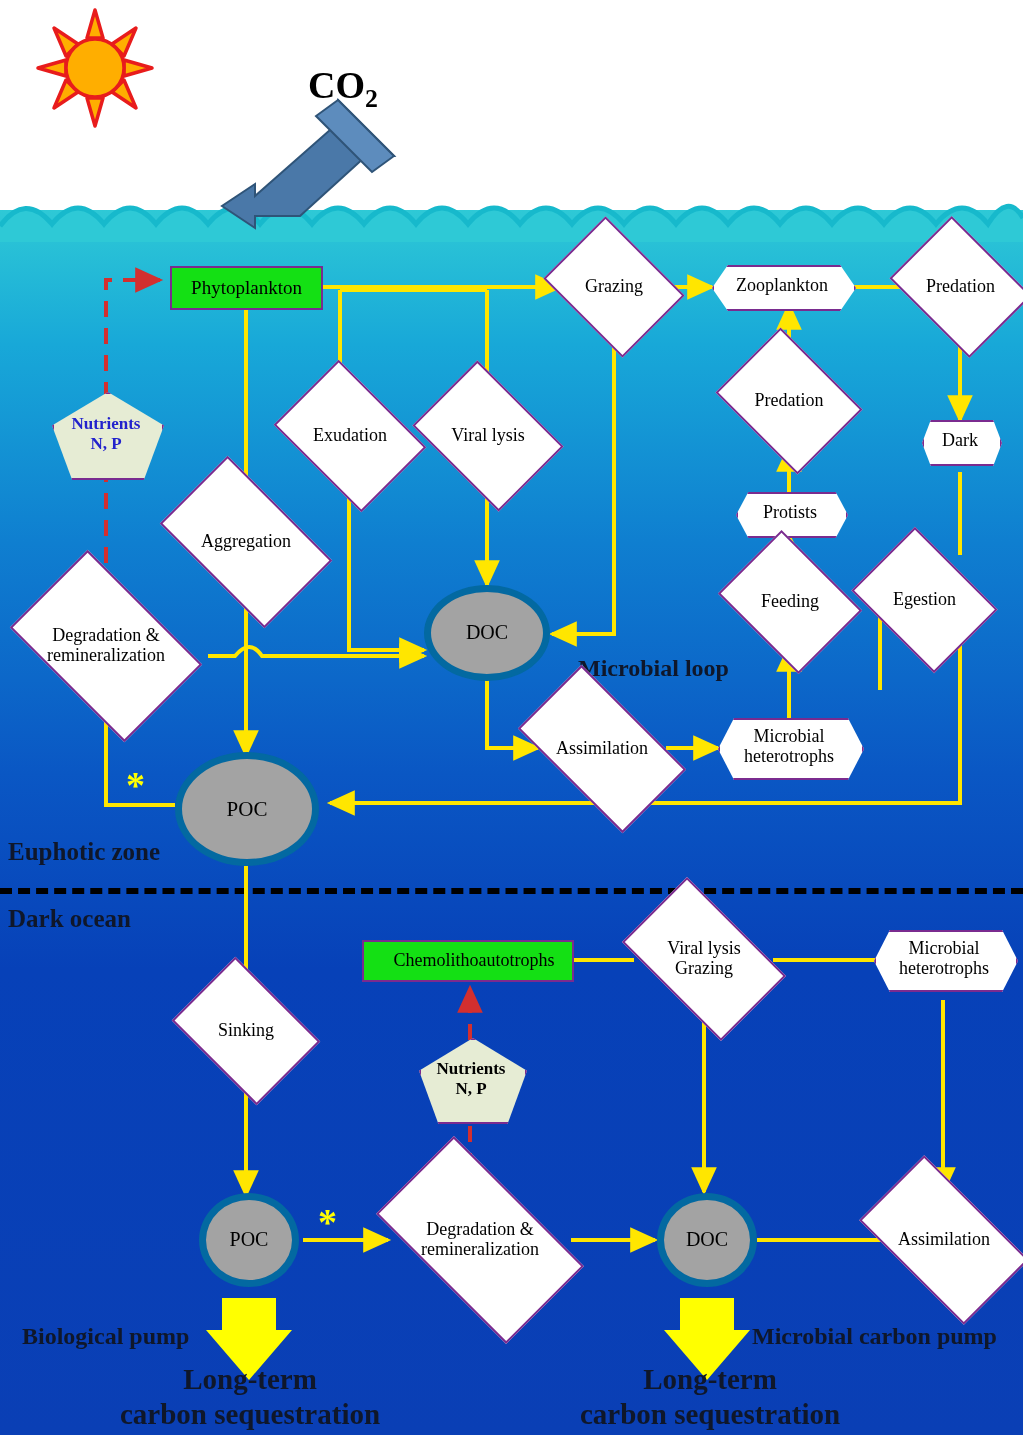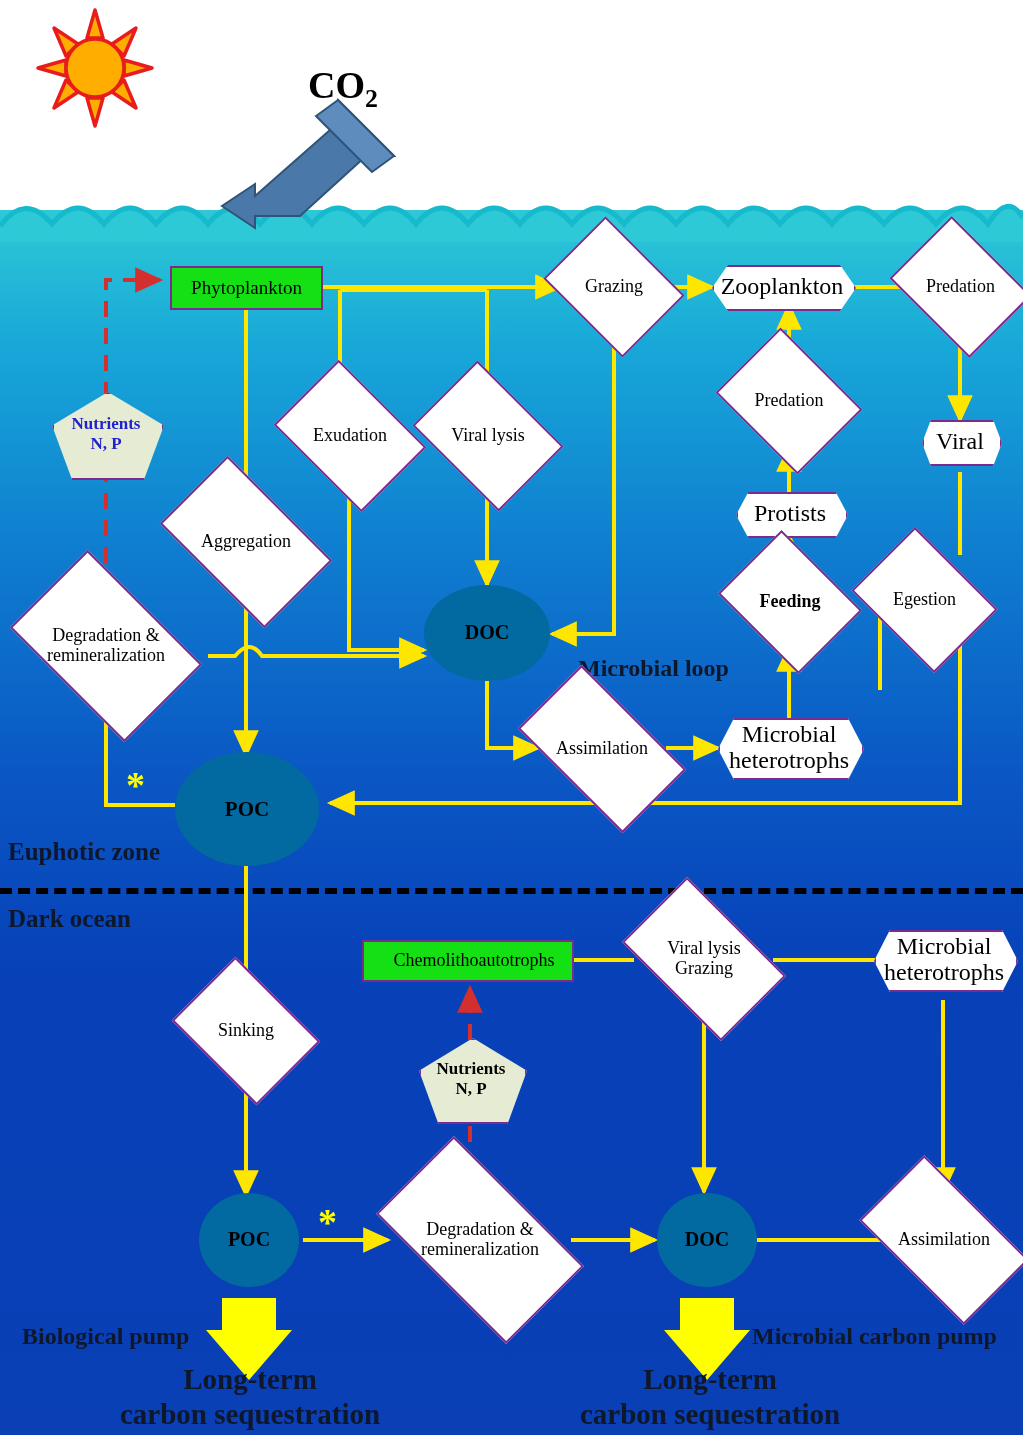--- a/index.html
+++ b/index.html
@@ -24,29 +24,29 @@
   .node{position:absolute;box-sizing:border-box;display:flex;align-items:center;
         justify-content:center;text-align:center;line-height:1.08;color:#000;}
   .rect{background:#14e014;border:2px solid #7a2b8f;font-size:19px;}
   .diamond-wrap{position:absolute;}
   .diamond{position:absolute;left:0;top:0;width:100%;height:100%;
            background:#ffffff;border:2px solid #7a2b8f;
            transform:rotate(45deg);box-sizing:border-box;}
   .diamond-lbl{position:absolute;left:0;top:0;width:100%;height:100%;
                display:flex;align-items:center;justify-content:center;
                text-align:center;font-size:18px;line-height:1.1;color:#000;z-index:3;}
-  .circle{border-radius:50%;background:#0369a1;border:7px solid #0369a1;
-          font-weight:bold;font-size:20px;}
+  .circle{border-radius:50%;background:#a3a3a3;border:7px solid #0369a1;
+          font-weight:normal;font-size:20px;}
   .hex-wrap{position:absolute;}
   .hexagon{position:absolute;left:0;top:0;width:100%;height:100%;
            background:#ffffff;border:2px solid #7a2b8f;
            clip-path:polygon(11% 0,89% 0,100% 50%,89% 100%,11% 100%,0 50%);}
   .hex-lbl{position:absolute;left:0;top:0;width:100%;height:100%;
            display:flex;align-items:center;justify-content:center;
-           text-align:center;font-size:24px;line-height:1.1;z-index:3;}
+           text-align:center;font-size:18px;line-height:1.1;z-index:3;}
   .pent-wrap{position:absolute;font-weight:bold;}
   .pentagon{position:absolute;left:0;top:0;width:100%;height:100%;
             background:#e6ecd4;border:2px solid #7a2b8f;
             clip-path:polygon(50% 0,100% 38%,82% 100%,18% 100%,0 38%);}
   .pent-lbl{position:absolute;left:0;top:0;width:100%;height:100%;
             display:flex;align-items:center;justify-content:center;
             text-align:center;font-size:17px;line-height:1.15;z-index:3;color:#2222cc;}
   .pent-lbl.dark{color:#000;}
 
   
@@ -254,29 +254,29 @@
   <div class="diamond-lbl">Predation</div>
 </div>
 
 <div class="diamond-wrap" style="left:731px;top:355px;width:116px;height:92px;">
   <div class="diamond"></div>
   <div class="diamond-lbl">Predation</div>
 </div>
 
 <div class="hex-wrap" style="left:922px;top:420px;width:76px;height:42px;">
   <div class="hexagon"></div>
-  <div class="hex-lbl">Viral</div>
+  <div class="hex-lbl">Dark</div>
 </div>
 
 <div class="hex-wrap" style="left:736px;top:492px;width:108px;height:42px;">
   <div class="hexagon"></div>
   <div class="hex-lbl">Protists</div>
 </div>
 
-<div class="diamond-wrap" style="left:733px;top:557px;width:114px;height:90px;font-weight:bold;">
+<div class="diamond-wrap" style="left:733px;top:557px;width:114px;height:90px;">
   <div class="diamond"></div>
   <div class="diamond-lbl">Feeding</div>
 </div>
 
 <div class="diamond-wrap" style="left:866px;top:555px;width:117px;height:90px;">
   <div class="diamond"></div>
   <div class="diamond-lbl">Egestion</div>
 </div>
 
 <div class="node circle" style="left:424px;top:585px;width:126px;height:96px;">

